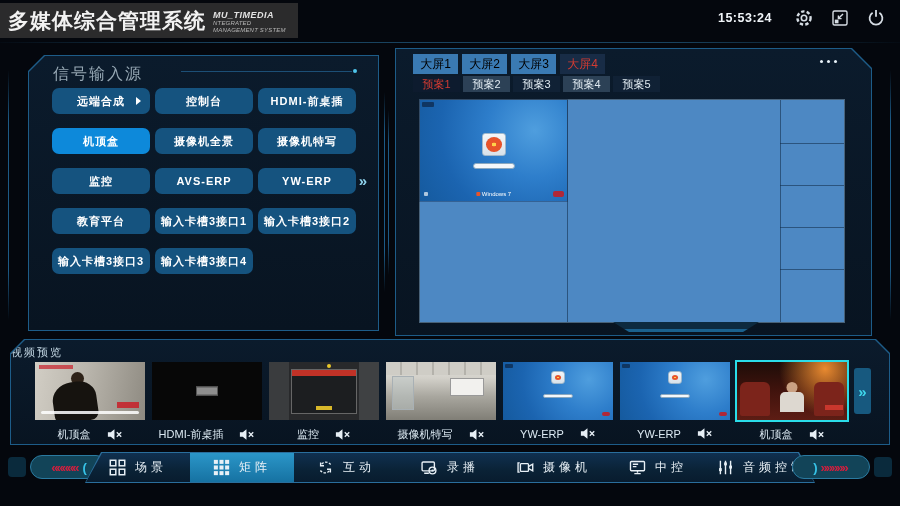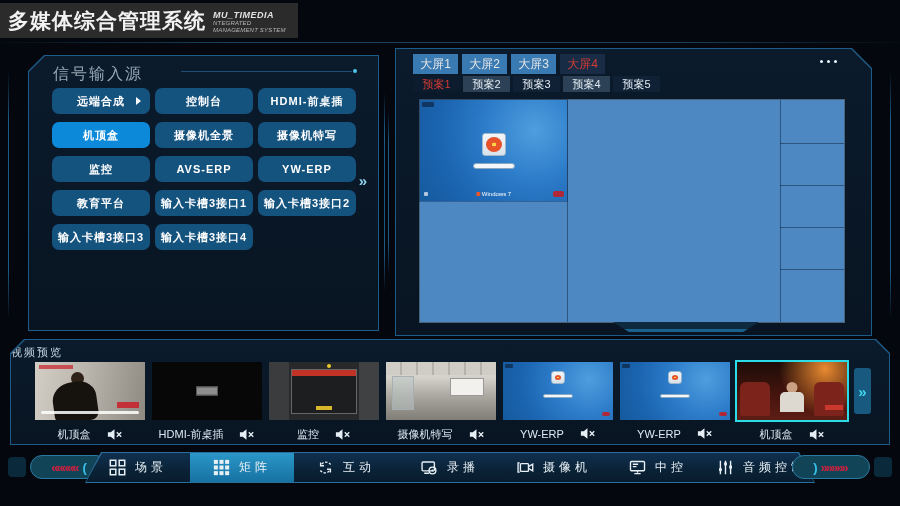--- a/index.html
+++ b/index.html
@@ -29,33 +29,33 @@
   .cut-tl, .cut-tl .panel-inner { clip-path:polygon(16px 0, 100% 0, 100% 100%, 0 100%, 0 16px); }
   .cut-tr, .cut-tr .panel-inner { clip-path:polygon(0 0, calc(100% - 20px) 0, 100% 20px, 100% 100%, 0 100%); }
   .cut-strip, .cut-strip .panel-inner { clip-path:polygon(14px 0, calc(100% - 14px) 0, 100% 14px, 100% 100%, 0 100%, 0 14px); }
 
   
   .left-panel { left:28px; top:55px; width:351px; height:276px; }
   .panel-title { position:absolute; left:24px; top:8px; font-size:16px; font-weight:normal;
                  color:#97a8b4; letter-spacing:2px; }
   .panel-title-line { position:absolute; left:152px; right:26px; top:15px; height:1px; background:#1c4f76; }
   .title-dot { position:absolute; right:21px; top:13px; width:4px; height:4px; border-radius:50%; background:#4fc4ea; }
-  .btn-grid { position:absolute; left:23px; top:32px; width:310px; display:flex; flex-wrap:wrap; gap:8px 5px; }
+  .btn-grid { position:absolute; left:23px; top:32px; width:310px; display:flex; flex-wrap:wrap; gap:14px 5px; }
   .src-btn { width:98px; height:26px; border-radius:7px; background:#15537f; color:#fff;
              font-size:11px; font-weight:bold; display:flex; align-items:center; justify-content:center;
              position:relative; letter-spacing:1px; cursor:pointer; white-space:nowrap; }
   .src-btn.active { background:#0d89da; }
   .submenu-arrow { position:absolute; right:9px; width:0; height:0;
                    border-left:5px solid #fff; border-top:4px solid transparent; border-bottom:4px solid transparent; }
   .panel-expander { position:absolute; right:11px; top:116px; color:#8fd2ec; font-size:15px; font-weight:bold; cursor:pointer; }
 
   
   .right-panel { left:395px; top:48px; width:477px; height:288px; }
   .screen-tabs { position:absolute; left:17px; top:5px; display:flex; gap:4px; }
-  .screen-tab { width:45px; height:20px; background:#3a7ab3; color:#e5e5e5; font-size:12px;
+  .screen-tab { width:45px; height:20px; background:#3a7ab3; color:#000000; font-size:12px;
                 display:flex; align-items:center; justify-content:center; cursor:pointer; }
   .screen-tab.selected { background:#182c46; color:#d23b32; }
   .preset-tabs { position:absolute; left:17px; top:27px; display:flex; gap:3px; }
   .preset-tab { width:47px; height:16px; background:#10213500; background:#102135; color:#dfe9f0; font-size:11px;
                 display:flex; align-items:center; justify-content:center; cursor:pointer; }
   .preset-tab.alt { background:#2c4156; }
   .preset-tab.selected { background:#0d1b2e; color:#d23b32; }
   .more-dots { position:absolute; right:34px; top:11px; display:flex; gap:4px; cursor:pointer; }
   .more-dots i { width:3px; height:3px; border-radius:50%; background:#e8f2f8; }
 
@@ -165,20 +165,43 @@
 <div class="stage">
 
   <header class="topbar">
     <div class="logo">
       <span class="logo-cn">多媒体综合管理系统</span>
       <span class="logo-en">
         <span class="l1">MU_TIMEDIA</span>
         <span class="l2">NTEGRATED MANAGEMENT SYSTEM</span>
       </span>
     </div>
+    <div class="topbar-right">
+      <span class="clock">15:53:24</span>
+      <span class="tb-icon">
+        <svg viewBox="0 0 20 20" fill="none" stroke="#d6dde4">
+          <circle cx="10" cy="10" r="6.6" stroke-width="2.4" stroke-dasharray="3.4 2.2"></circle>
+          <circle cx="10" cy="10" r="2.7" stroke-width="1.6"></circle>
+        </svg>
+      </span>
+      <span class="tb-icon">
+        <svg viewBox="0 0 20 20" fill="none" stroke="#d6dde4" stroke-width="1.4">
+          <rect x="3" y="3" width="14" height="14" rx="1.5"></rect>
+          <path d="M13 6 L8.4 10.6"></path>
+            <path d="M8.4 7.4 V10.6 H11.6"></path>
+          <rect x="4.8" y="11.6" width="3.7" height="3.7" fill="#d6dde4" stroke="none"></rect>
+        </svg>
+      </span>
+      <span class="tb-icon">
+        <svg viewBox="0 0 20 20" fill="none" stroke="#d6dde4" stroke-width="1.8">
+          <path d="M6.6 4.8 A6.4 6.4 0 1 0 13.4 4.8"></path>
+          <line x1="10" y1="2" x2="10" y2="8.8"></line>
+        </svg>
+      </span>
+    </div>
   </header>
   <div class="hline"></div>
 
   <div class="vedge" style="left:8px; top:70px; height:250px;"></div>
   <div class="vedge" style="right:9px; top:70px; height:250px;"></div>
   <div class="vedge" style="left:384px; top:92px; height:200px;"></div>
   <div class="vedge" style="left:388px; top:110px; height:165px;"></div>
 
   <section class="panel left-panel cut-tl panel-skin">
     <div class="panel-inner">

